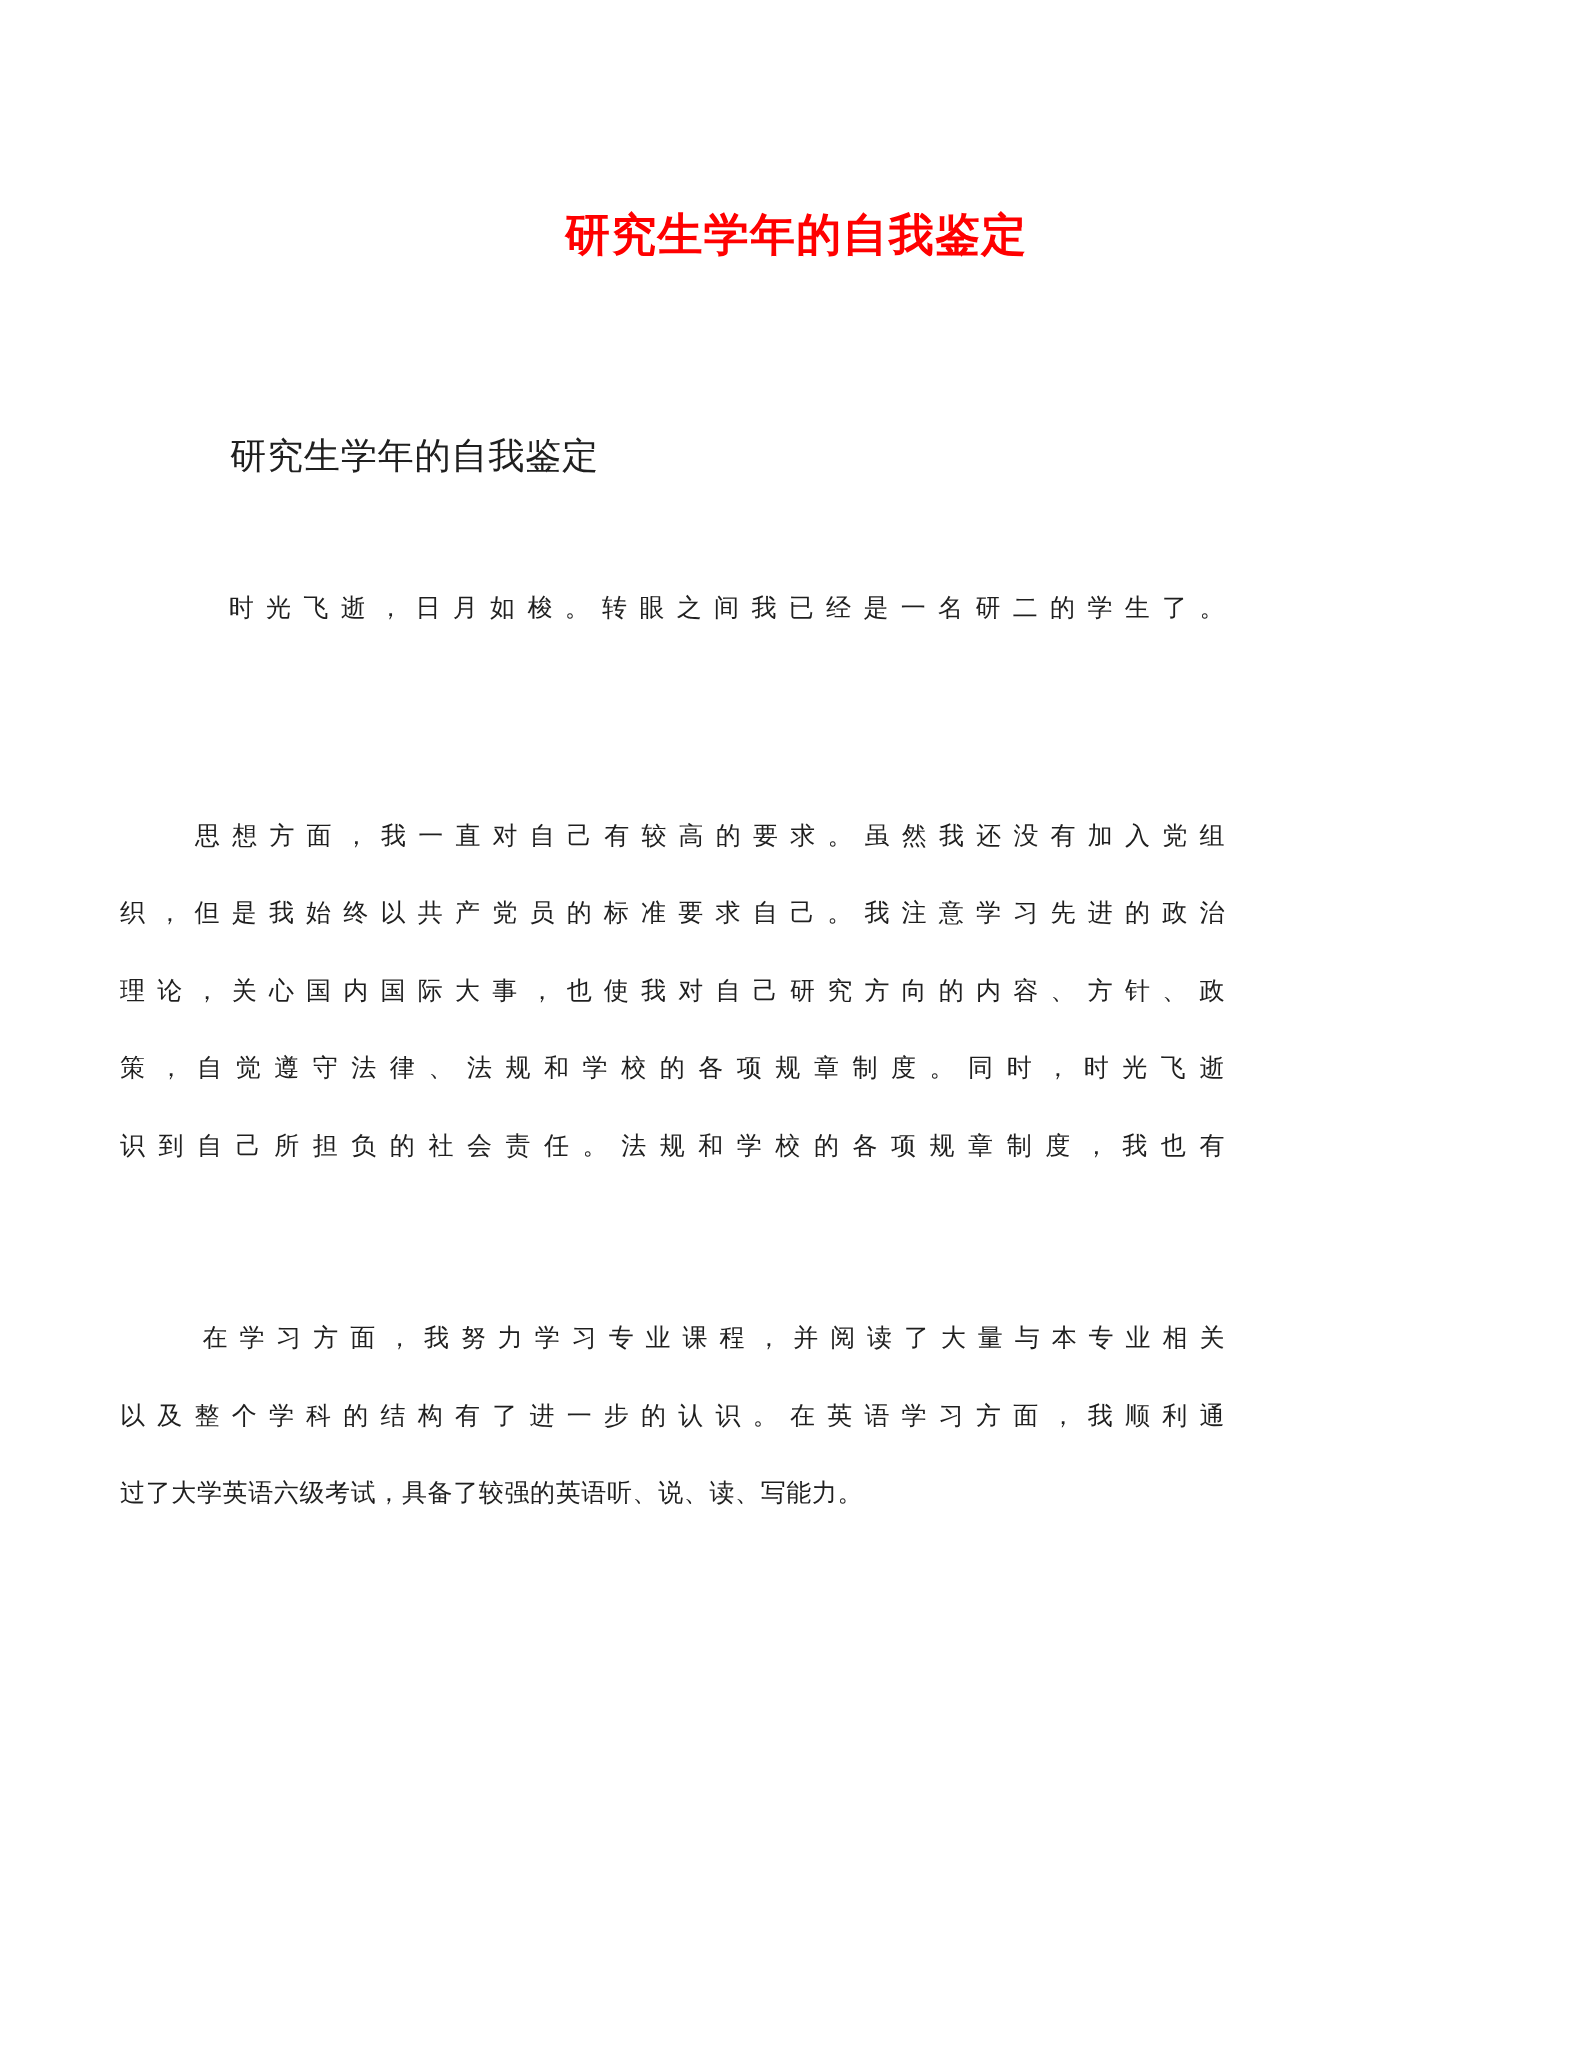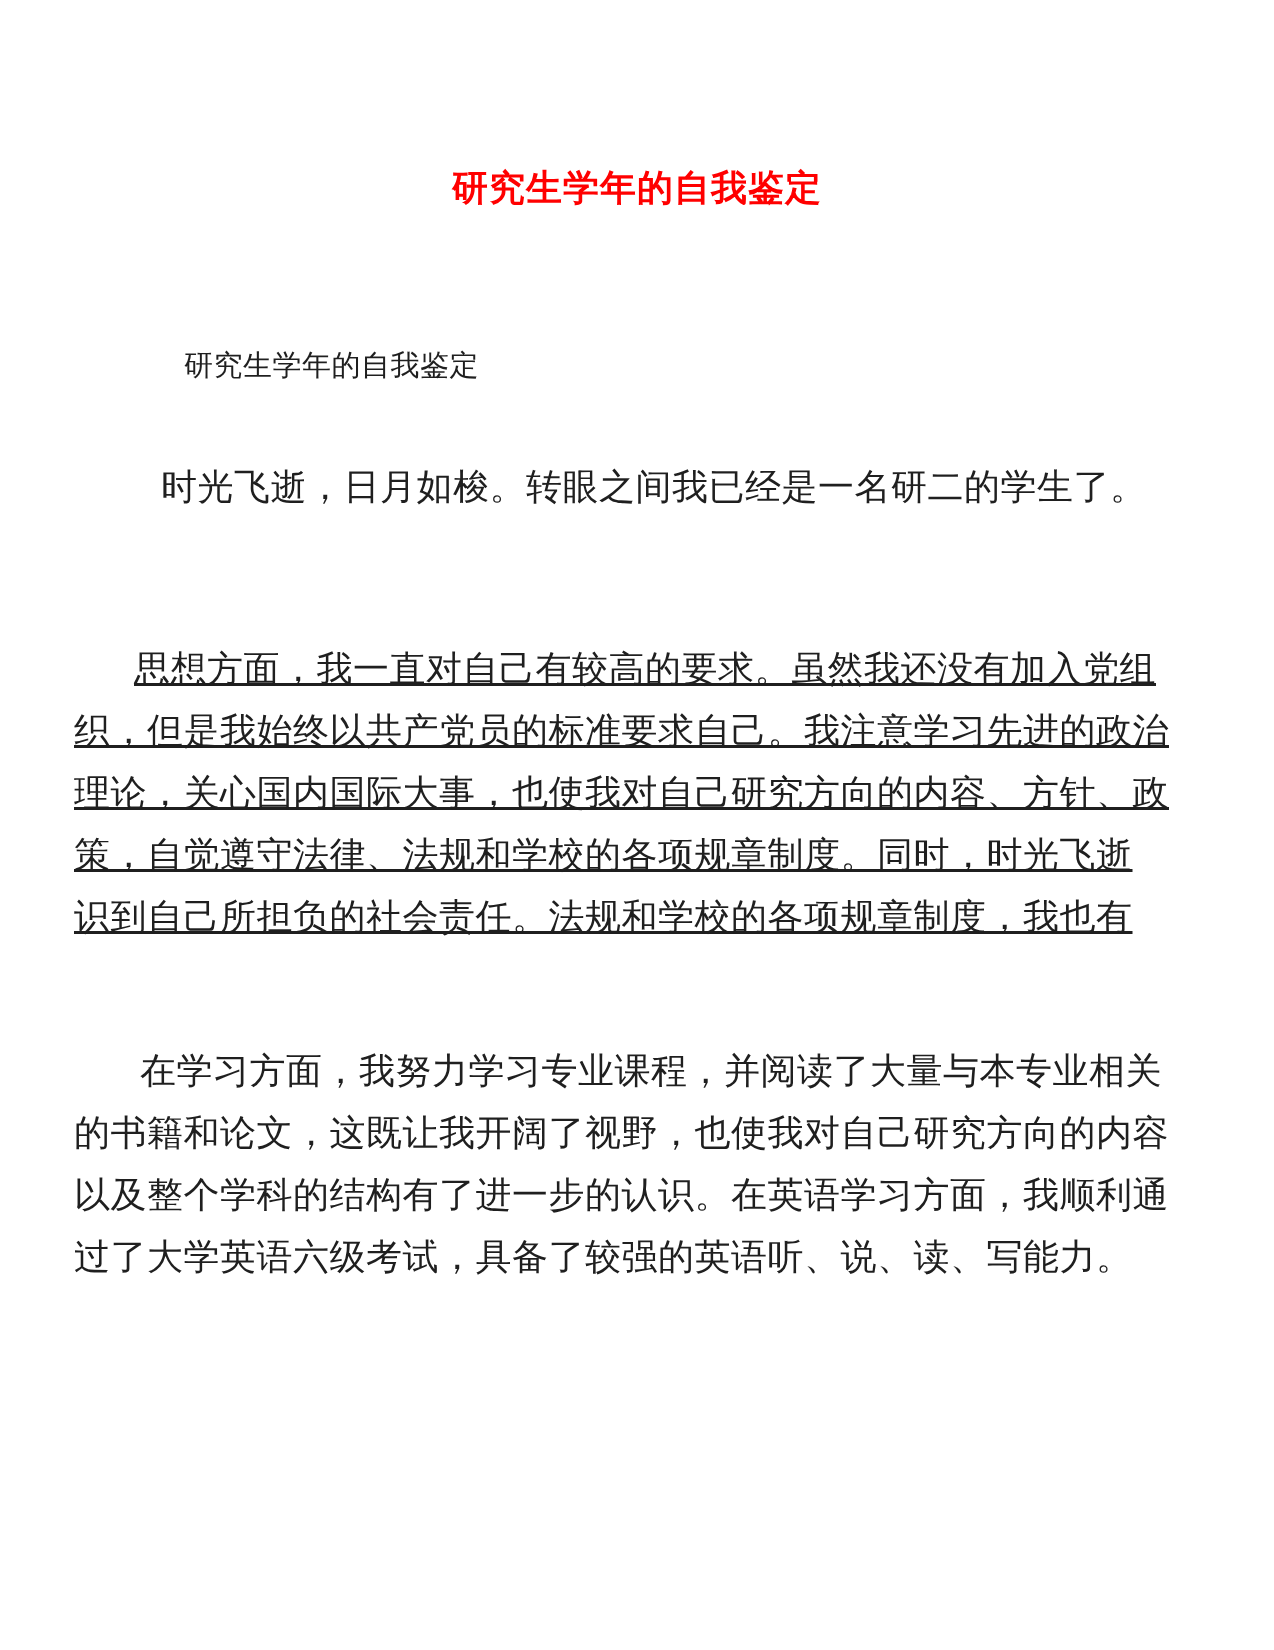--- a/index.html
+++ b/index.html
@@ -27,28 +27,28 @@
   }
   .doc-subtitle {
     margin-top: 136px;
     margin-left: 184px;
     width: 884px;
     font-size: 29px;
     line-height: 38px;
     letter-spacing: 0.5px;
   }
   .doc-body {
-    margin-left: 74px;
+    margin-left: 96px;
     width: 884px;
-    font-size: 36px;
+    font-size: 20px;
     letter-spacing: 0.5px;
   }
   .para { margin: 0; }
   .para-1 { margin-top: 72px; }
-  .para-2 { margin-top: 120px; text-decoration: underline; }
+  .para-2 { margin-top: 120px; }
   .para-3 { margin-top: 92px; }
   .line {
     line-height: 62px;
     height: 62px;
     text-align: justify;
     text-align-last: justify;
     white-space: nowrap;
   }
   .line.last {
     text-align-last: left;
@@ -78,20 +78,19 @@
       </div>
       <div class="para para-2">
         <div class="line" style="padding-left: 60px;">思想方面，我一直对自己有较高的要求。虽然我还没有加入党组</div>
         <div class="line">织，但是我始终以共产党员的标准要求自己。我注意学习先进的政治</div>
         <div class="line">理论，关心国内国际大事，也使我对自己研究方向的内容、方针、政</div>
         <div class="line">策，自觉遵守法律、法规和学校的各项规章制度。同时，时光飞逝</div>
         <div class="line">识到自己所担负的社会责任。法规和学校的各项规章制度，我也有</div>
       </div>
       <div class="para para-3">
         <div class="line" style="padding-left: 66px;">在学习方面，我努力学习专业课程，并阅读了大量与本专业相关</div>
-        <div class="line">的书籍和论文，这既让我开阔了视野，也使我对自己研究方向的内容</div>
         <div class="line">以及整个学科的结构有了进一步的认识。在英语学习方面，我顺利通</div>
         <div class="line last">过了大学英语六级考试，具备了较强的英语听、说、读、写能力。</div>
       </div>
     </div>
 
   <div class="page-number">1</div>
 </div>
 
 </body></html>

